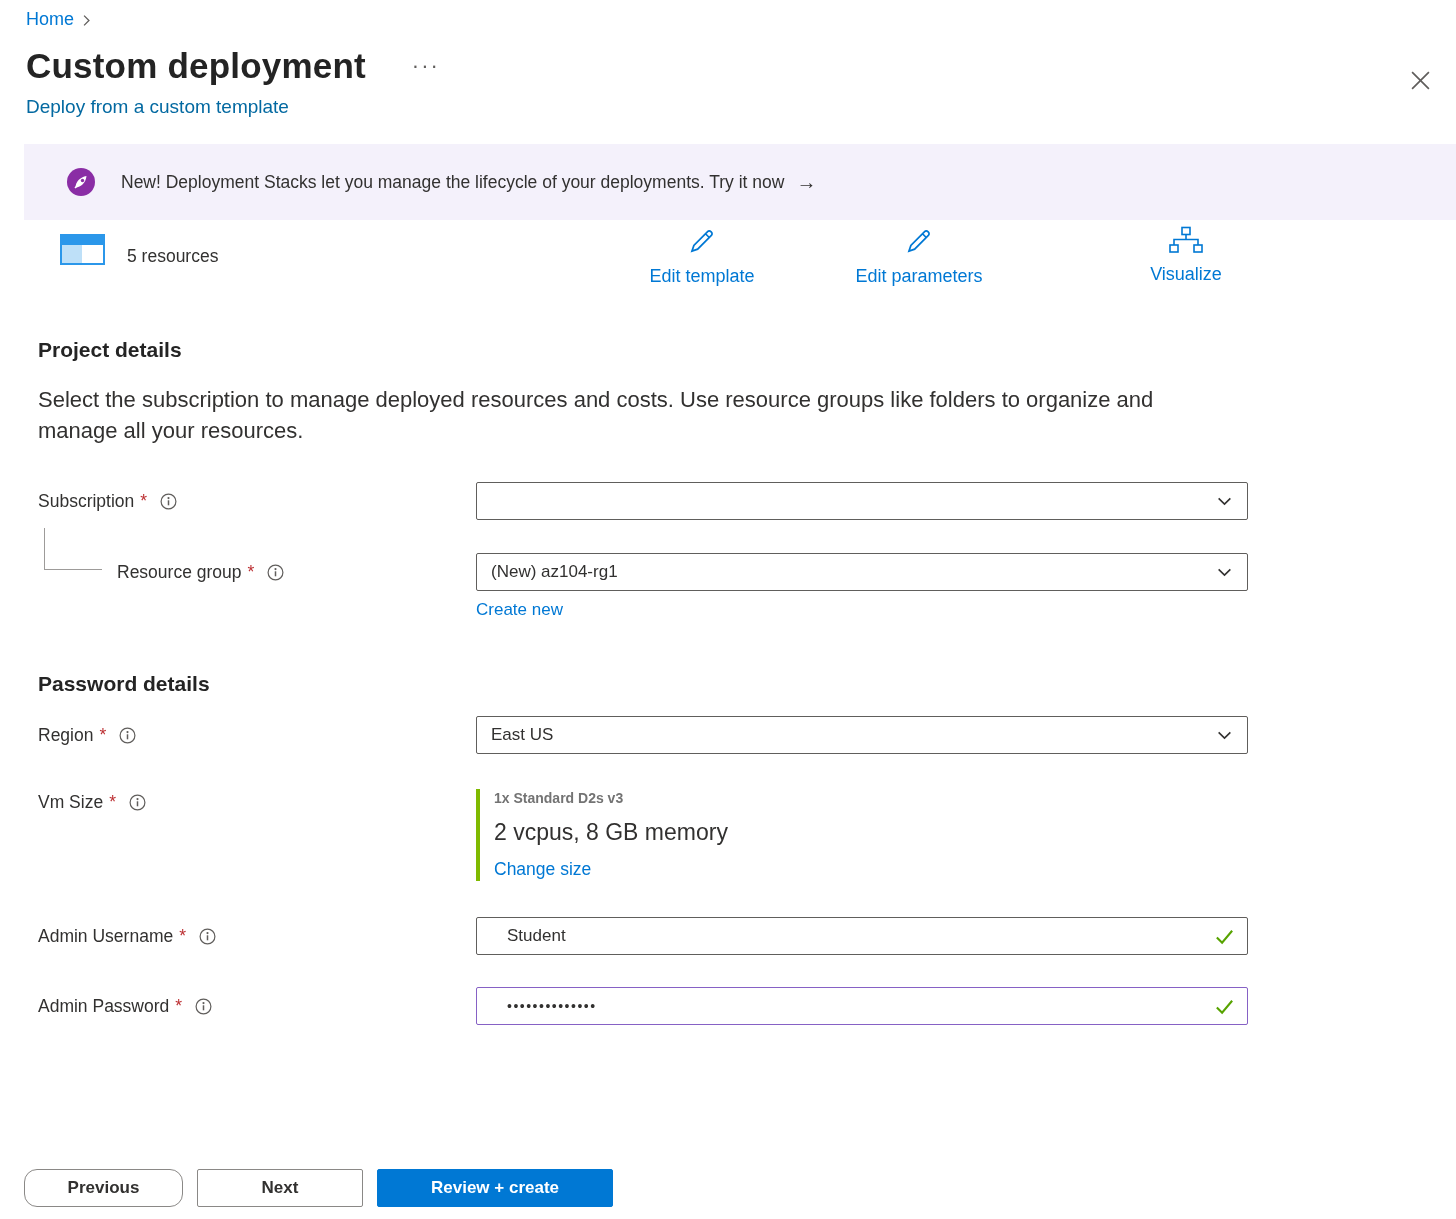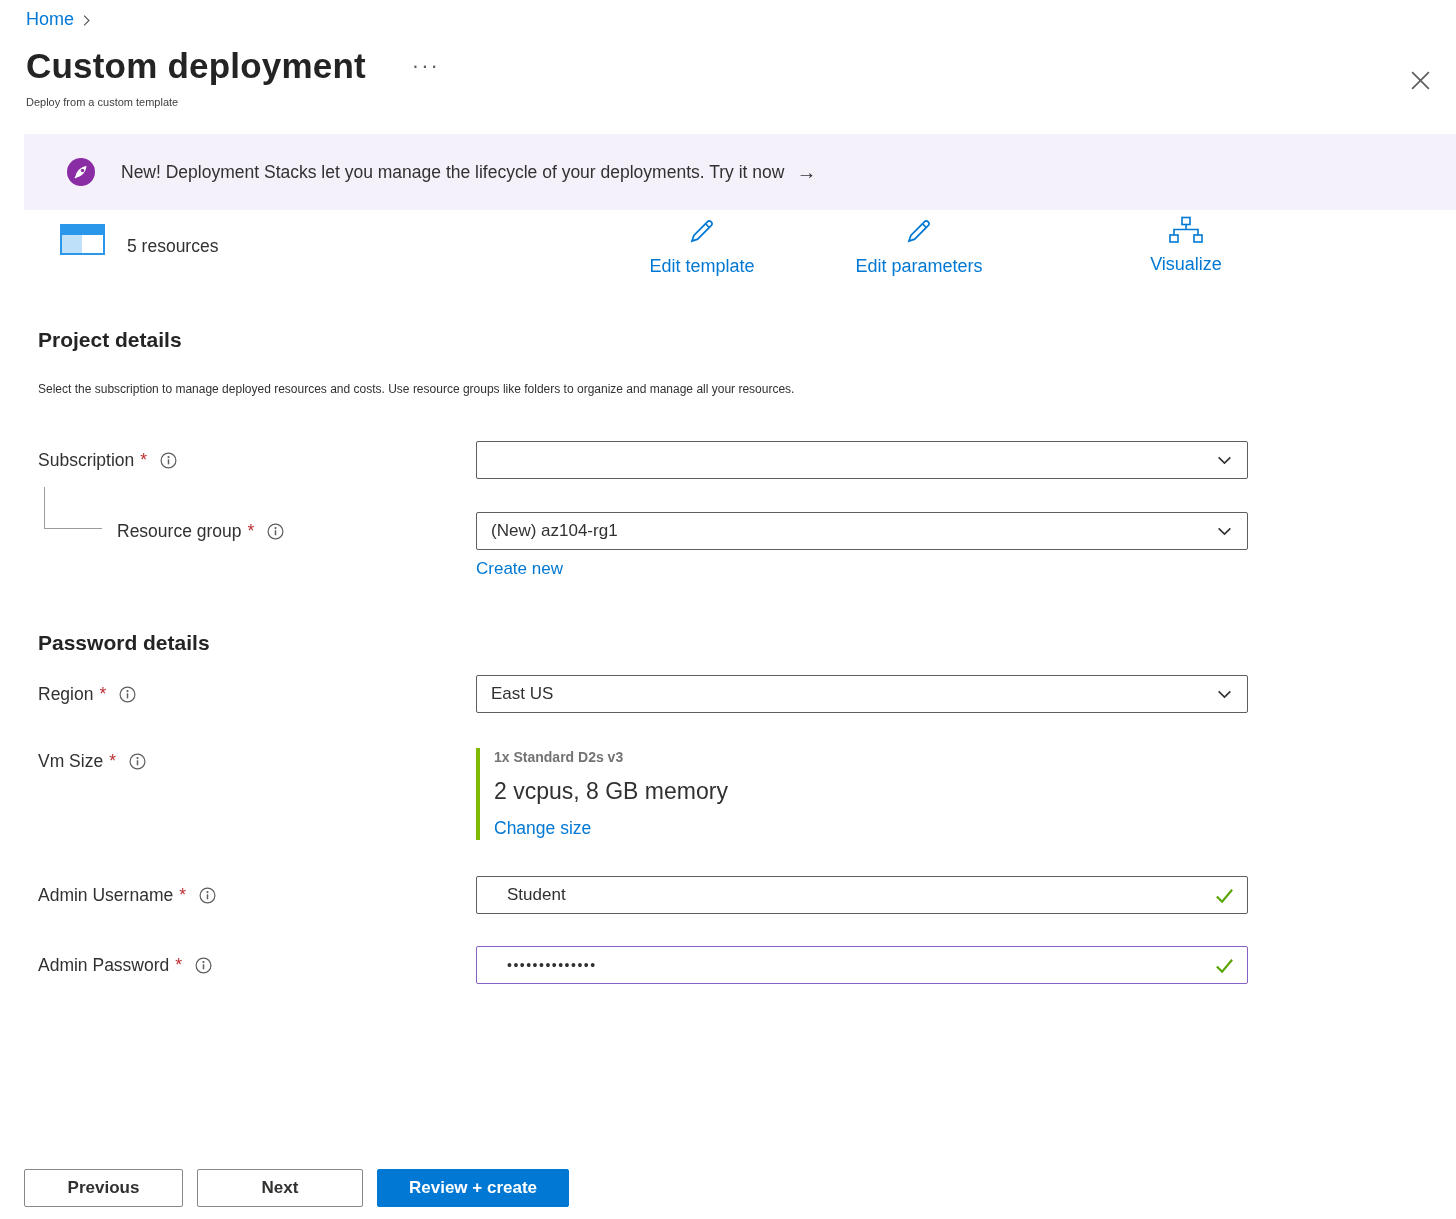--- a/index.html
+++ b/index.html
@@ -17,21 +17,21 @@
   .breadcrumb a { color: #0078d4; text-decoration: none; font-size: 18px; cursor: pointer; }
   .crumb-chev { display: inline-flex; margin-top: 2px; }
   .title-row { display: flex; align-items: center; margin-top: 16px; }
   .page-title { font-size: 35px; font-weight: 700; color: #242424; letter-spacing: 0.2px; }
   .title-more { margin-left: 46px; font-size: 22px; color: #605e5c; letter-spacing: 2px; cursor: pointer; }
   .close-btn {
     position: absolute; top: 64px; right: 20px;
     width: 32px; height: 32px; display: flex; align-items: center; justify-content: center;
     cursor: pointer; background: transparent; border: none;
   }
-  .subtitle { margin-top: 10px; font-size: 11px; color: #404040; }
+  .subtitle { margin-top: 10px; font-size: 19px; color: #0369a1; }
 
   
   .banner {
     margin: 26px 0 0 24px;
     height: 76px;
     background: #f4f1fb;
     display: flex; align-items: center;
     padding-left: 43px;
   }
   .banner-icon { width: 28px; height: 28px; flex: 0 0 28px; }
@@ -46,21 +46,21 @@
   .tpl-action { position: absolute; top: 0; display: flex; flex-direction: column; align-items: center; cursor: pointer; }
   .tpl-action .tpl-label { margin-top: 6px; font-size: 18px; color: #0078d4; white-space: nowrap; }
   .act-edit-template   { left: 632px; width: 140px; }
   .act-edit-parameters { left: 840px; width: 158px; }
   .act-visualize       { left: 1127px; width: 118px; }
 
   
   .content { padding: 0 38px; }
   .section-heading { font-size: 21px; font-weight: 700; color: #242424; }
   .project-heading { margin-top: 40px; }
-  .description { margin-top: 22px; font-size: 12px; line-height: 31px; max-width: 1150px; color: #323130; }
+  .description { margin-top: 22px; font-size: 22px; line-height: 31px; max-width: 1150px; color: #323130; }
 
   .form { margin-top: 36px; position: relative; }
   .form-row { display: flex; align-items: center; }
   .form-row.top-align { align-items: flex-start; }
   .form-label {
     width: 438px; display: flex; align-items: center;
     font-size: 17.5px; color: #323130;
   }
   .req { color: #bc2f32; margin-left: 6px; font-size: 17.5px; }
   .info-icon { display: inline-flex; margin-left: 13px; cursor: pointer; }
@@ -104,23 +104,23 @@
   .row-password { margin-top: 32px; }
 
   
   .footer { position: absolute; left: 24px; top: 1169px; display: flex; }
   .btn {
     height: 38px; border-radius: 2px; font-size: 17px; font-weight: 600;
     display: inline-flex; align-items: center; justify-content: center;
     font-family: "Liberation Sans", sans-serif; cursor: pointer;
   }
   .btn-secondary { background: #fff; border: 1px solid #8a8886; color: #323130; }
-  .btn-previous { width: 159px; }
+  .btn-previous { width: 159px; border-radius: 13px; }
   .btn-next { width: 166px; margin-left: 14px; }
-  .btn-primary { width: 192px; margin-left: 14px; background: #0078d4; border: 1px solid #0078d4; color: #fff; }
+  .btn-primary { width: 236px; margin-left: 14px; background: #0078d4; border: 1px solid #0078d4; color: #fff; }
 </style>
 </head>
 <body>
 
 <div class="header">
   <div class="breadcrumb">
     <a>Home</a>
     <span class="crumb-chev">
       <svg width="13" height="13" viewBox="0 0 16 16">
           <path d="M5 2 L11 8 L5 14" fill="none" stroke="#605e5c" stroke-width="1.6"></path>

